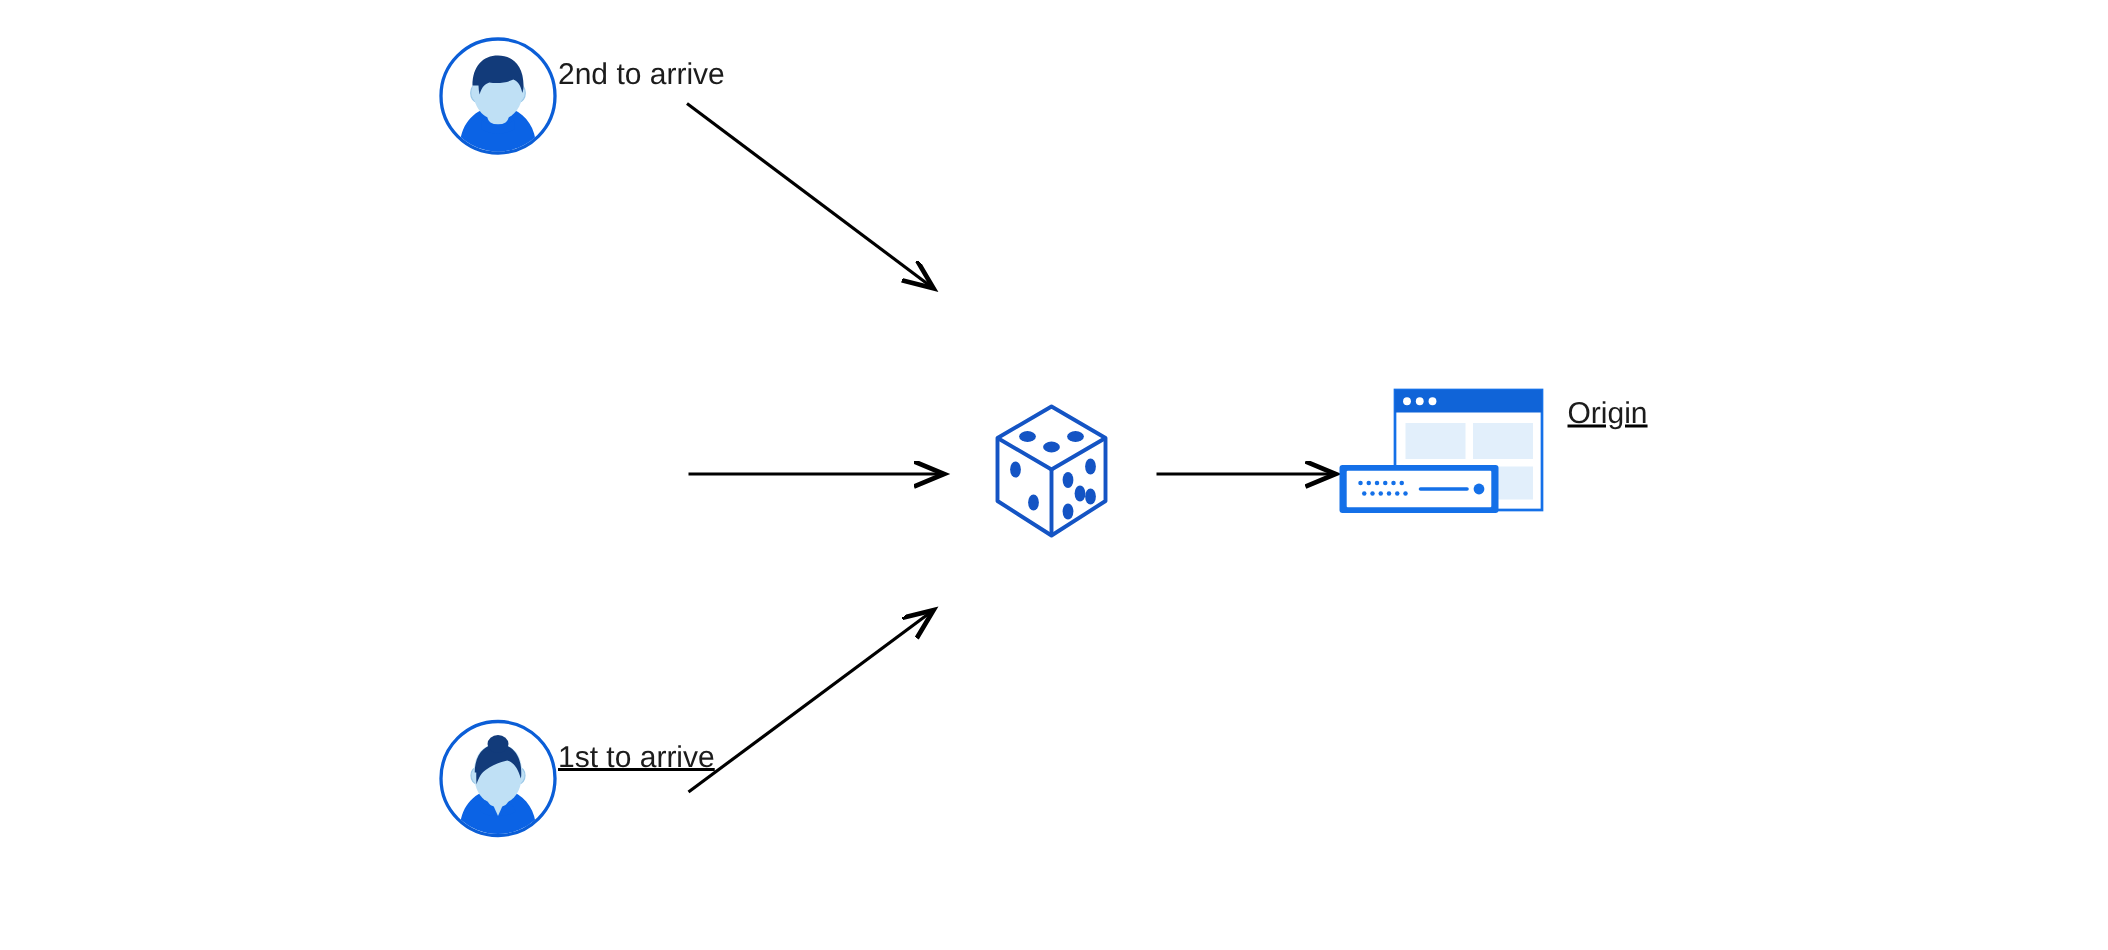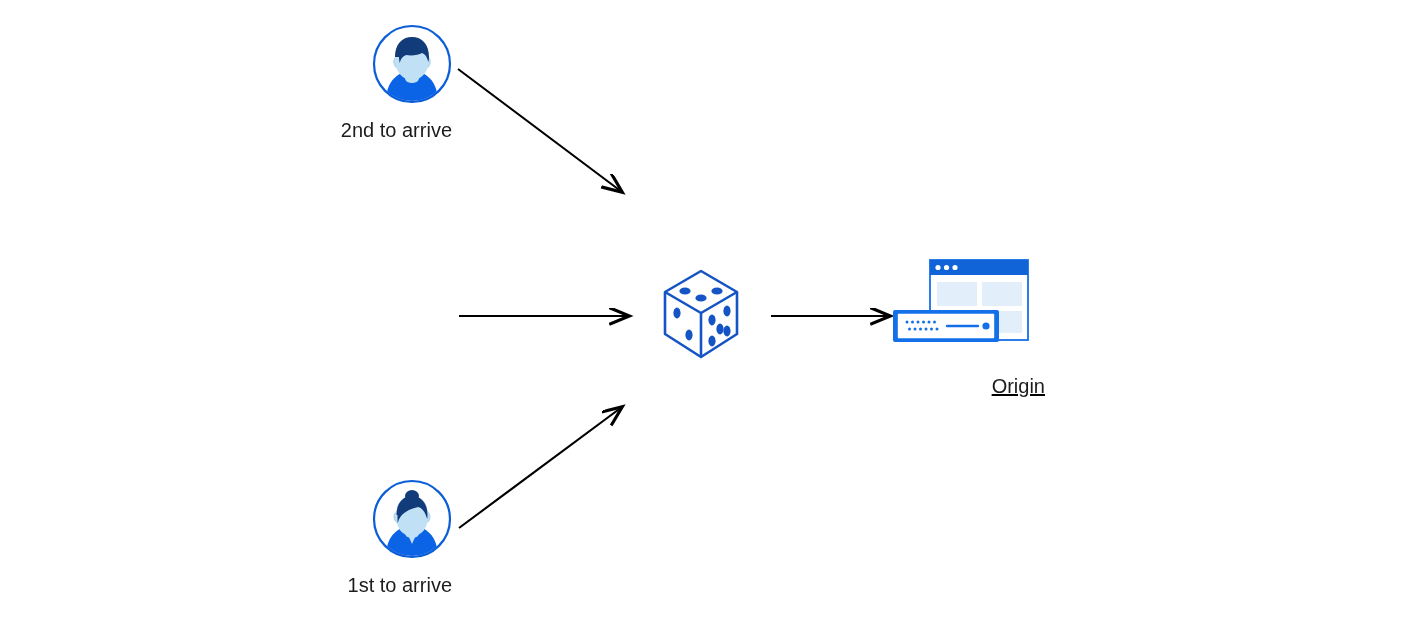--- a/index.html
+++ b/index.html
@@ -13,37 +13,37 @@
   #canvas {
     position: relative;
     width: 1405px;
     height: 633px;
     background: #ffffff;
     overflow: hidden;
   }
   .node {
     position: absolute;
     display: flex;
-    flex-direction: column;
-    align-items: flex-end;
+    flex-direction: row;
+    align-items: flex-start;
   }
   .node-label {
     font-family: "Liberation Sans", sans-serif;
     font-size: 20px;
     line-height: 24px;
     color: #1c1c1c;
     white-space: nowrap;
     text-align: center;
   }
   .avatar-node { width: 160px; }
   .avatar-node .node-label { margin-top: 14px; }
 
   .person-1 { left: 292px; top: 24px; }
   .person-2 { left: 292px; top: 249px; }
-  .person-3 { left: 292px; top: 479px; }
+  .person-3 { left: 292px; top: 479px; text-decoration: underline; }
 
   .dice-node { left: 655px; top: 265px; width: 92px; }
   .origin-node { left: 885px; top: 252px; width: 160px; text-decoration: underline; }
   .origin-node .node-label { margin-top: 12px; }
 
   .arrow-layer {
     position: absolute;
     left: 0; top: 0;
     width: 1405px;
     height: 633px;

